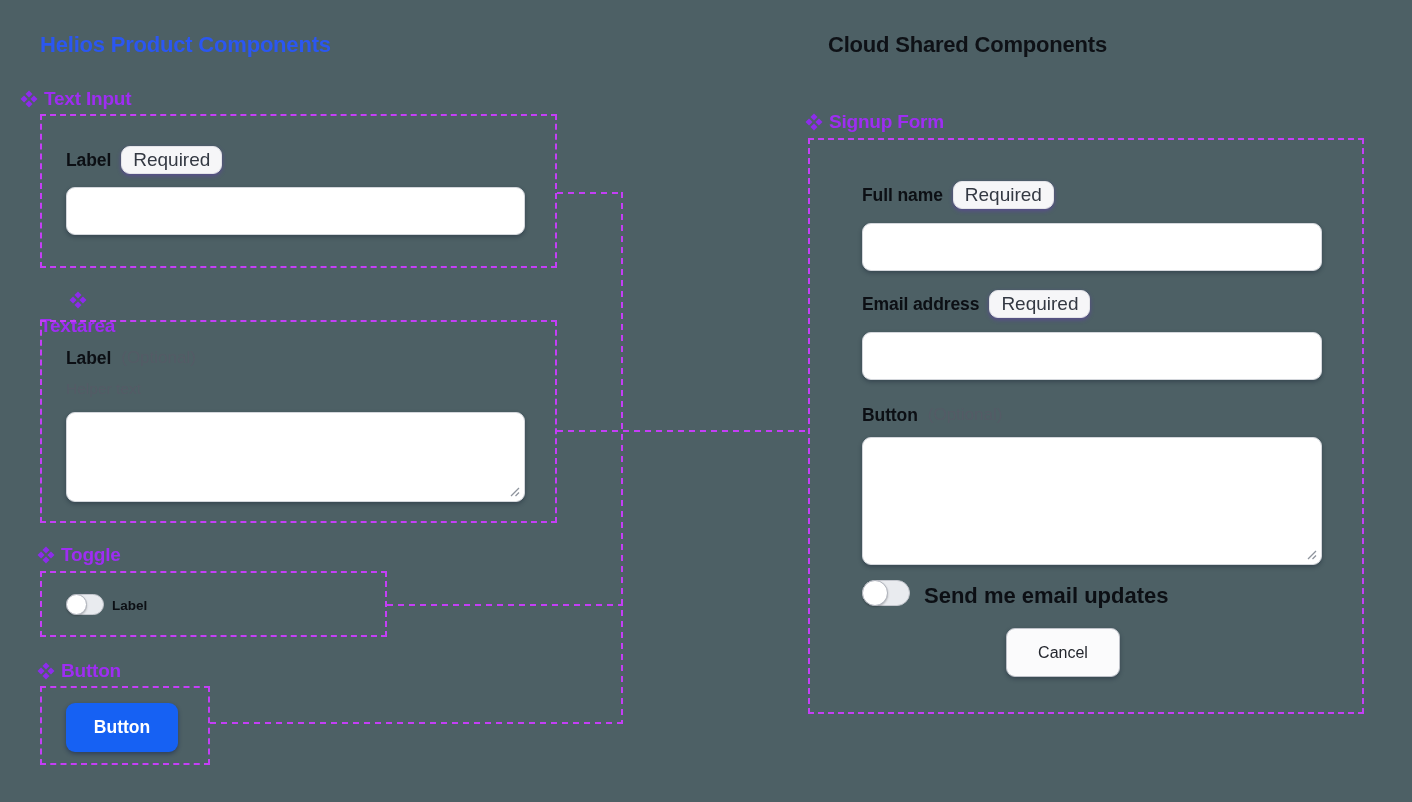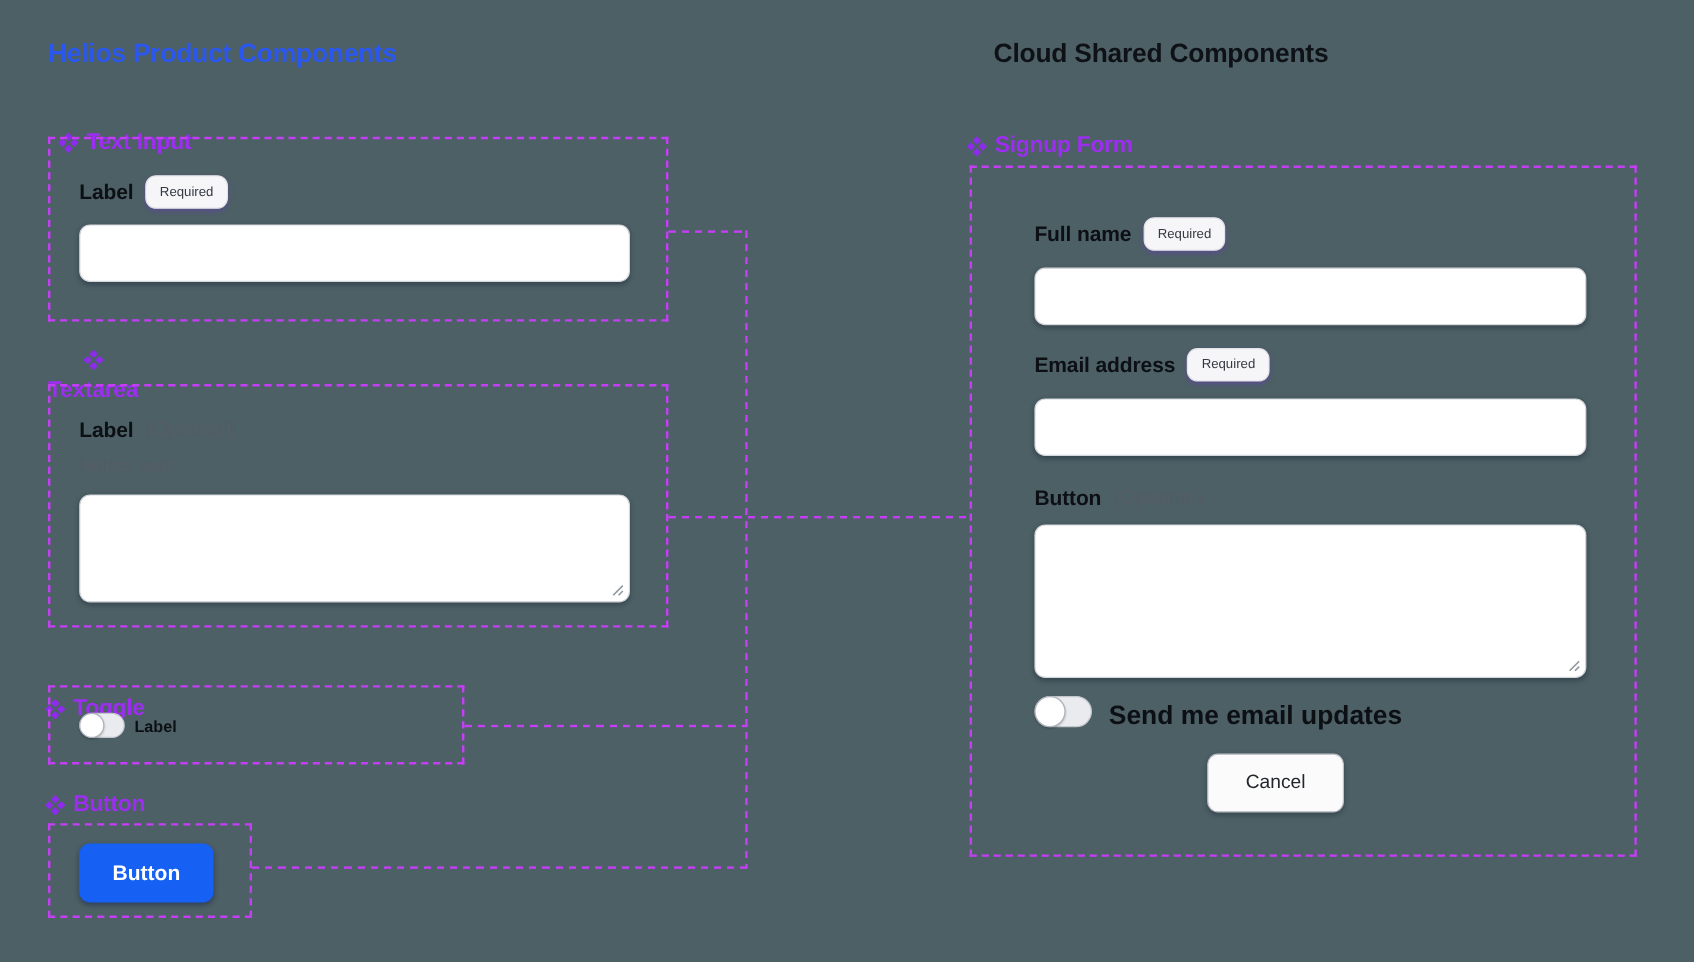--- a/index.html
+++ b/index.html
@@ -26,21 +26,21 @@
 
   .hline{position:absolute;height:2px;background:repeating-linear-gradient(90deg,var(--dash) 0 6px,transparent 6px 11px);}
   .vline{position:absolute;width:2px;background:repeating-linear-gradient(180deg,var(--dash) 0 6px,transparent 6px 11px);}
 
   .label-row{position:absolute;display:flex;align-items:center;gap:10px;height:28px;}
   .field-label{font-size:17.5px;font-weight:700;color:var(--label_dark);letter-spacing:-0.1px;}
   .optional{font-size:17px;font-weight:400;color:var(--muted);}
   .helper{position:absolute;font-size:15.5px;color:var(--muted);}
 
   .badge{display:inline-flex;align-items:center;background:var(--badge_bg);color:var(--badge_text);
-         border:1px solid #e3e4e8;border-radius:9px;padding:3px 11px;font-size:11px;height:28px;
+         border:1px solid #e3e4e8;border-radius:9px;padding:3px 11px;font-size:19px;height:28px;
          box-shadow:0 2px 4px rgba(109,40,217,0.35);}
 
   .text-field{position:absolute;height:48px;background:#fff;border:1px solid var(--field_border);
               border-radius:9px;box-shadow:0 2px 4px rgba(15,23,42,0.35);outline:none;
               font-family:inherit;font-size:16px;padding:0 12px;color:#111;}
   .textarea-wrap{position:absolute;}
   .area-field{width:100%;height:100%;background:#fff;border:1px solid var(--field_border);
               border-radius:9px;box-shadow:0 2px 4px rgba(15,23,42,0.35);outline:none;resize:none;
               font-family:inherit;font-size:16px;padding:10px 12px;color:#111;display:block;}
   .resize-handle{position:absolute;right:5px;bottom:5px;pointer-events:none;}
@@ -63,21 +63,21 @@
   .btn.secondary{background:#fbfbfc;color:#23262d;border:1px solid #bfc2c9;font-size:16px;font-weight:500;
                box-shadow:0 2px 4px rgba(15,23,42,0.35);}
 </style>
 </head>
 <body>
 
 <div class="canvas">
 
   <h1 class="page-title blue" style="left:40px;top:33px;">Helios Product Components</h1>
 
-  <div class="comp-heading" style="left:51px;top:88px;margin-top:20px;">
+  <div class="comp-heading" style="left:23px;top:88px;">
     <span class="comp-icon">
         <i></i>
         <i></i>
         <i></i>
         <i></i>
       </span>
     <span class="comp-heading-text">Text Input</span>
   </div>
   <div class="frame" style="left:40px;top:114px;width:517px;height:154px;"></div>
   <div class="label-row" style="left:66px;top:146px;">
@@ -101,21 +101,21 @@
     <span class="optional">(Optional)</span>
   </div>
   <span class="helper" style="left:66px;top:380px;">Helper text</span>
   <div class="textarea-wrap" style="left:66px;top:412px;width:459px;height:90px;">
     <textarea class="area-field" style=""></textarea>
     <svg class="resize-handle" width="11" height="11" viewBox="0 0 11 11">
       <path d="M10 2 L2 10 M10 6.5 L6.5 10" stroke="#8f959e" stroke-width="1.3" fill="none"></path>
     </svg>
   </div>
 
-  <div class="comp-heading" style="left:40px;top:544px;margin-top:36px;">
+  <div class="comp-heading" style="left:40px;top:544px;">
     <span class="comp-icon">
         <i></i>
         <i></i>
         <i></i>
         <i></i>
       </span>
     <span class="comp-heading-text">Toggle</span>
   </div>
   <div class="frame" style="left:40px;top:571px;width:347px;height:66px;"></div>
   <div class="toggle sm" style="left:66px;top:594px;">

